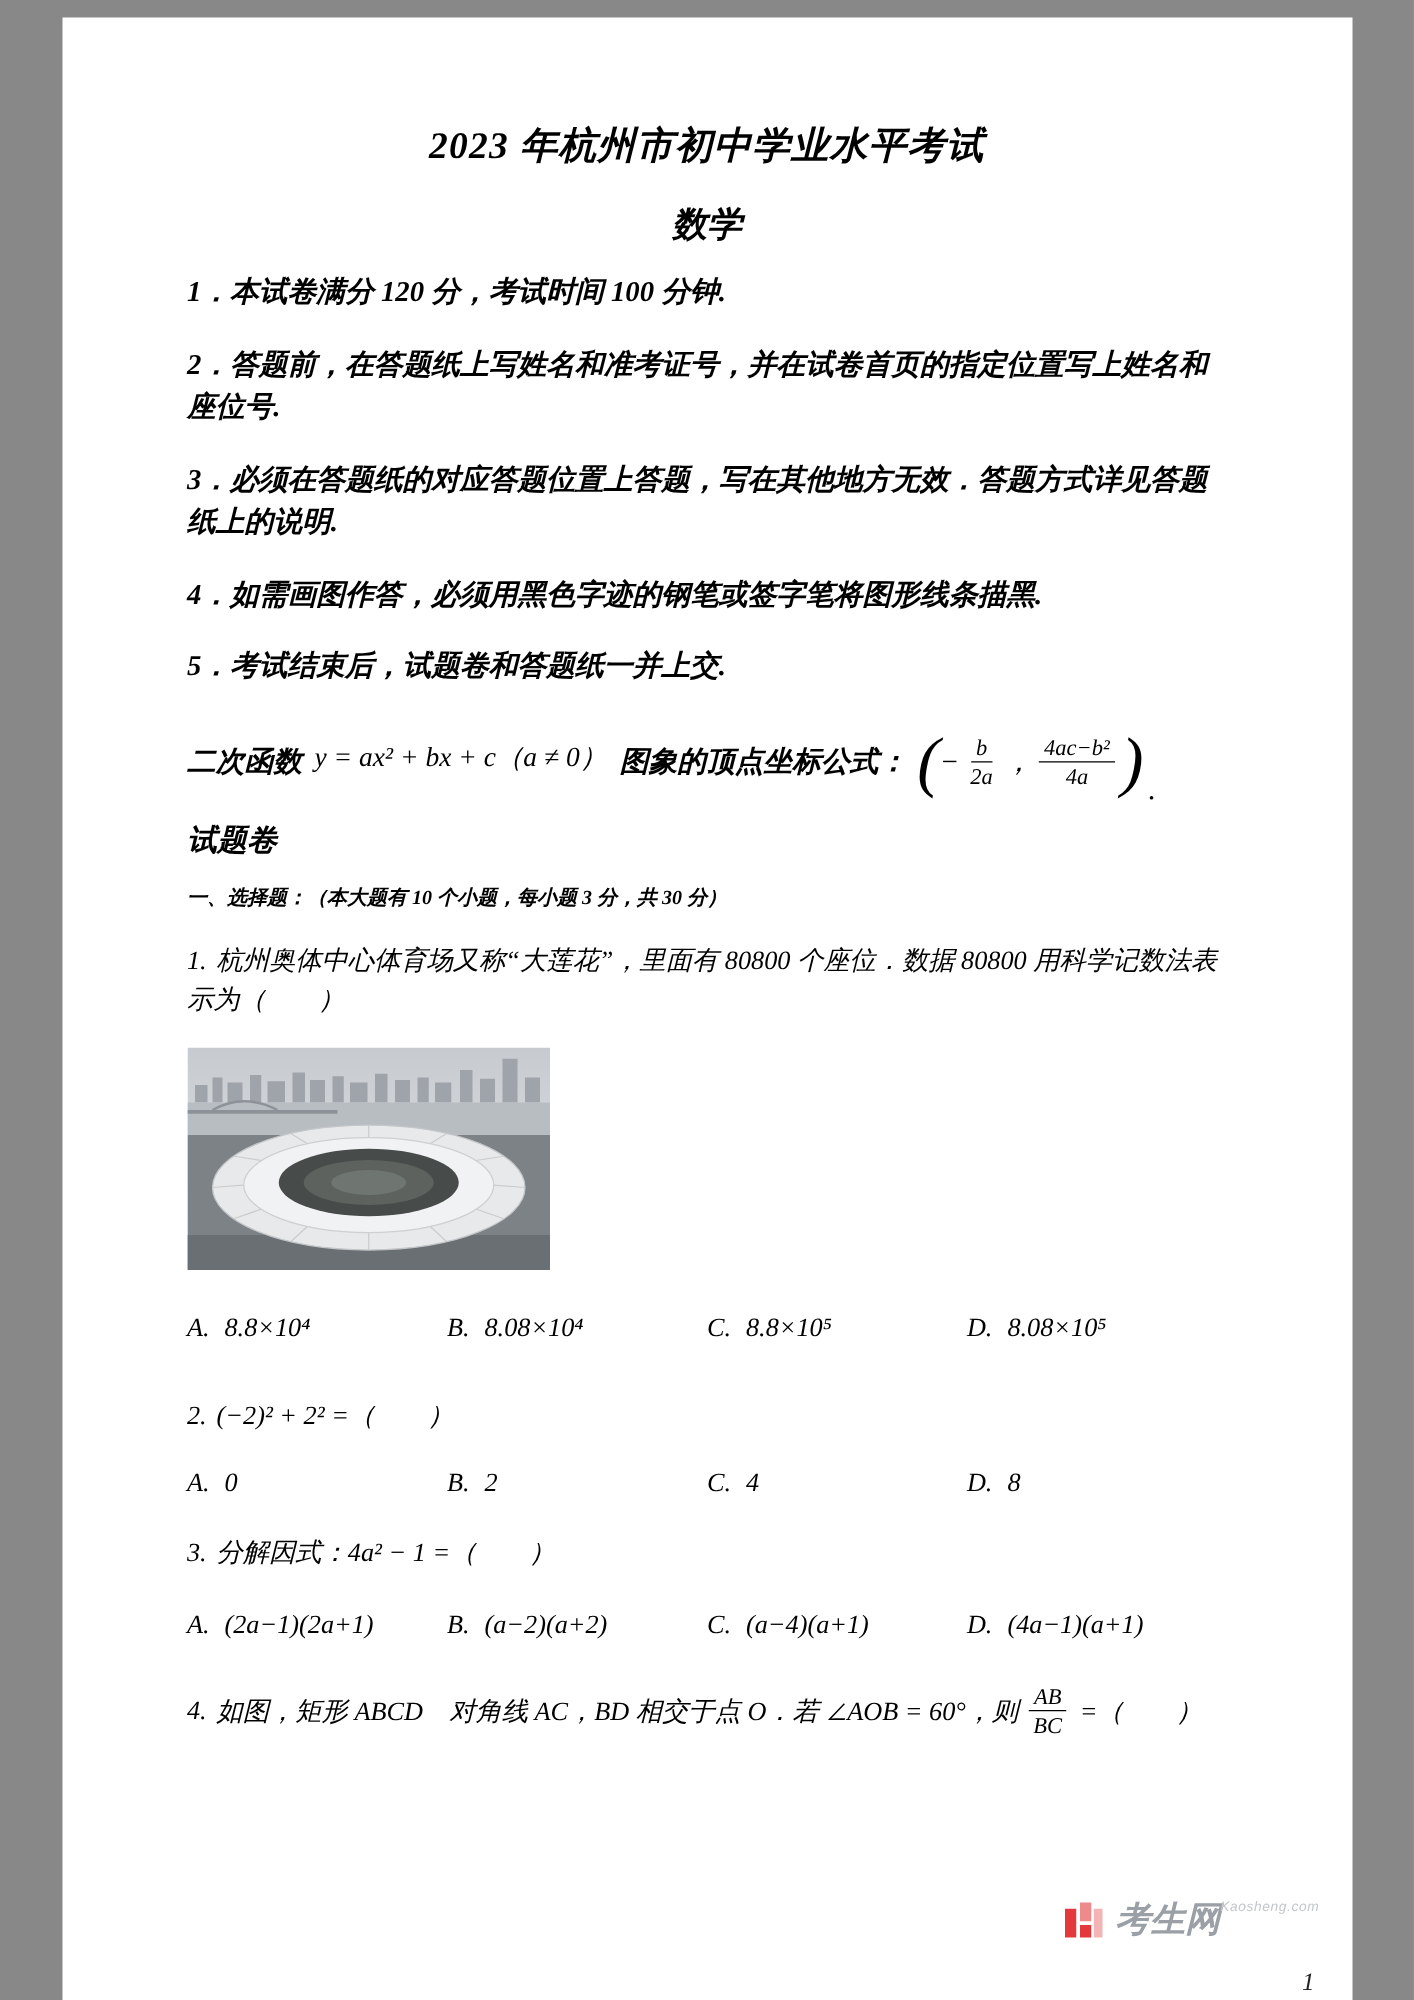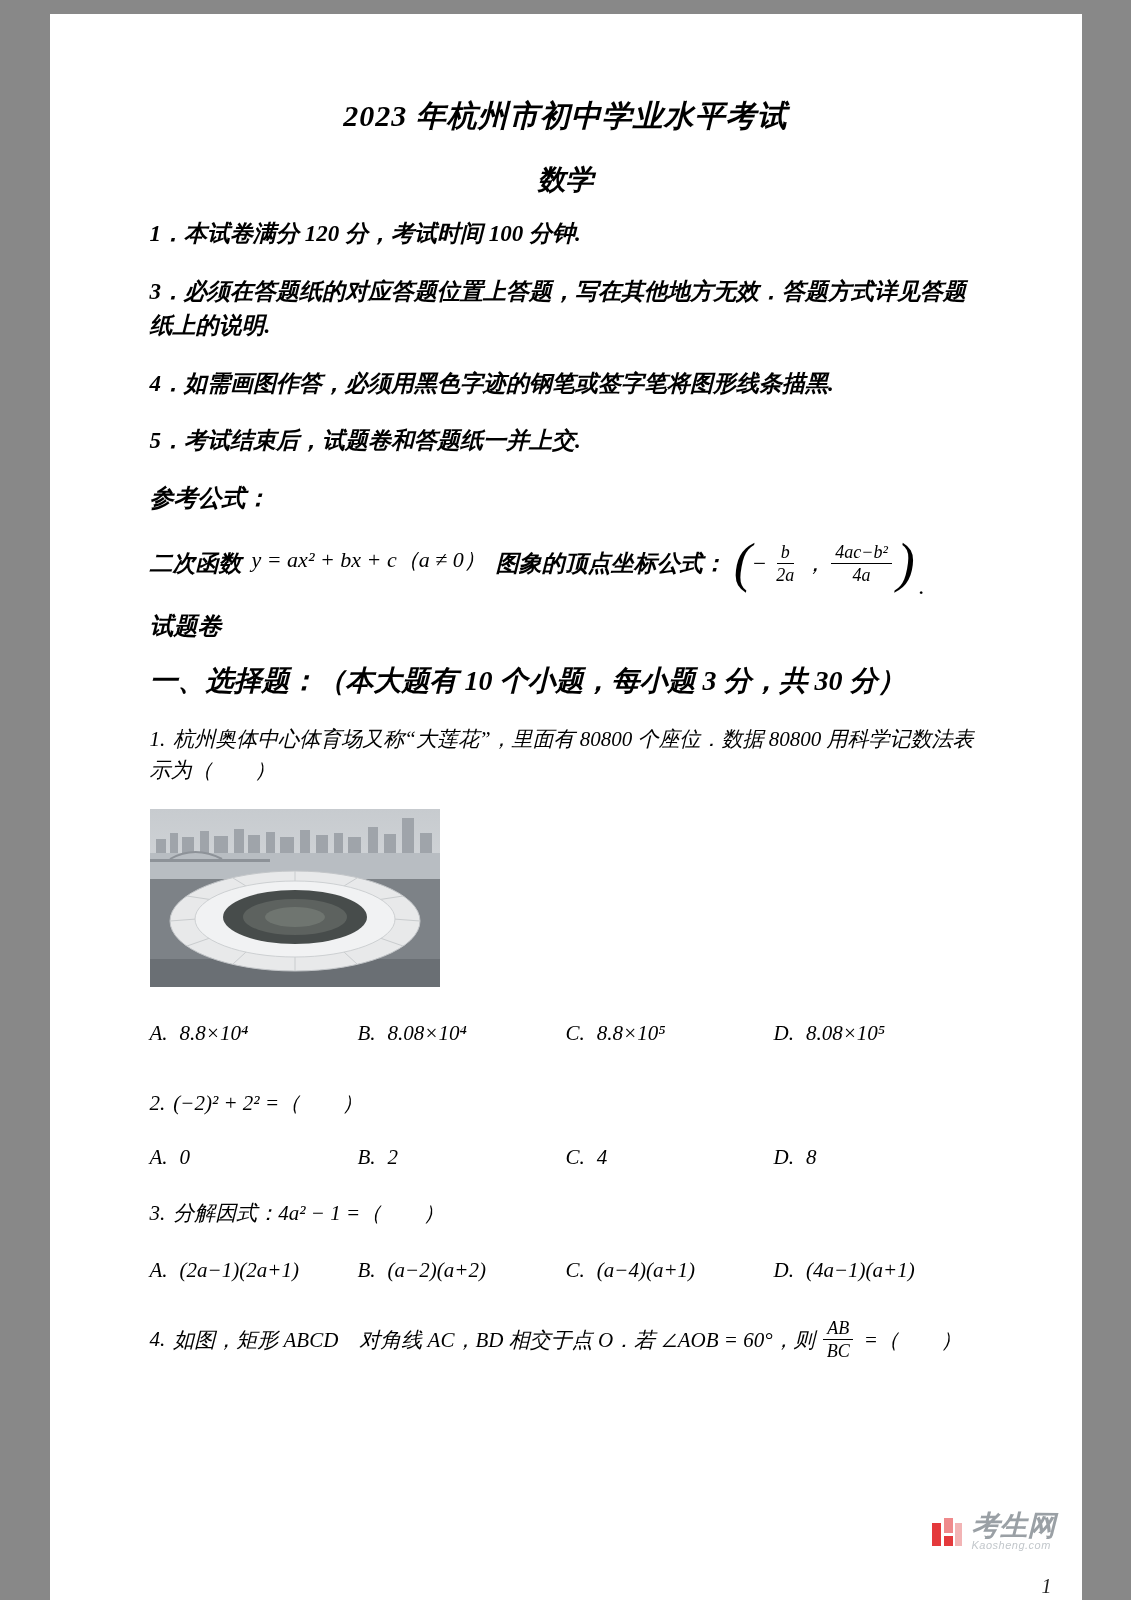--- a/index.html
+++ b/index.html
@@ -18,52 +18,52 @@
   .formula-line{display:flex;align-items:center;margin-top:14px;font-size:23px;min-height:72px;}
   .formula-line .cn{font-weight:bold;}
   .formula-line .math{font-weight:normal;font-size:22px;margin:0 10px;position:relative;top:-4px;text-align:center;}
   .formula-line .mid{font-weight:bold;margin-right:8px;}
   .bigparen{font-size:54px;font-weight:300;line-height:0.9;}
   .frac{display:inline-flex;flex-direction:column;align-items:center;font-size:18px;line-height:1.25;margin:0 5px;vertical-align:middle;}
   .frac .num{border-bottom:1.6px solid #000;padding:0 4px;}
   .frac .den{padding:0 4px;}
   .formula-period{font-size:24px;align-self:flex-end;margin-left:4px;}
   .section-title{text-align:left;font-size:24px;font-weight:bold;margin-top:10px;}
-  .part-title{font-size:28px;font-weight:bold;margin-top:20px;}
+  .part-title{font-size:16px;font-weight:bold;margin-top:20px;}
   .question{font-size:21px;font-weight:normal;margin-top:24px;line-height:1.5;}
   .q-number{margin-right:8px;}
   .q-image{margin-top:22px;margin-left:0;width:290px;height:178px;}
   .options-row{display:flex;font-size:21px;margin-top:34px;}
   .options-row .opt{flex:0 0 25%;display:flex;align-items:center;}
   .opt-label{margin-right:12px;}
   .opt-text{font-weight:normal;}
   .q4-line{display:flex;align-items:center;font-size:21px;margin-top:34px;}
   .q4-line .frac{font-size:18px;margin:0 8px;}
   .q4-post{margin-left:2px;}
   .watermark{position:absolute;right:26px;bottom:62px;display:flex;align-items:center;gap:8px;}
-  .wm-textcol{display:flex;flex-direction:column;line-height:1.05;}
+  .wm-textcol{display:flex;flex-direction:row;line-height:1.05;}
   .wm-name{font-size:28px;font-weight:bold;color:#9aa0a5;font-family:"Liberation Sans", sans-serif;}
   .wm-domain{font-size:11px;color:#c2c7cb;font-family:"Liberation Sans", sans-serif;letter-spacing:0.5px;}
   .page-number{position:absolute;right:30px;bottom:16px;font-size:20px;color:#222;}
 </style>
 </head>
 <body>
 
 <div class="page">
   <div class="content">
 
     <div class="title">2023 年杭州市初中学业水平考试</div>
     <div class="subject">数学</div>
 
     <p class="notice-item">1．本试卷满分 120 分，考试时间 100 分钟.</p>
+    <p class="notice-item">2．答题前，在答题纸上写姓名和准考证号，并在试卷首页的指定位置写上姓名和座位号.</p>
     <p class="notice-item">3．必须在答题纸的对应答题位置上答题，写在其他地方无效．答题方式详见答题纸上的说明.</p>
     <p class="notice-item">4．如需画图作答，必须用黑色字迹的钢笔或签字笔将图形线条描黑.</p>
     <p class="notice-item">5．考试结束后，试题卷和答题纸一并上交.</p>
 
-    <div class="formula-heading">参考公式：</div>
 
     <div class="formula-line">
       <span class="cn">二次函数</span>
       <span class="math">y = ax² + bx + c（a ≠ 0）</span>
       <span class="mid">图象的顶点坐标公式：</span>
       <span class="bigparen">(</span>
       <span>−</span>
       <span class="frac">
         <span class="num">b</span>
         <span class="den">2a</span>

